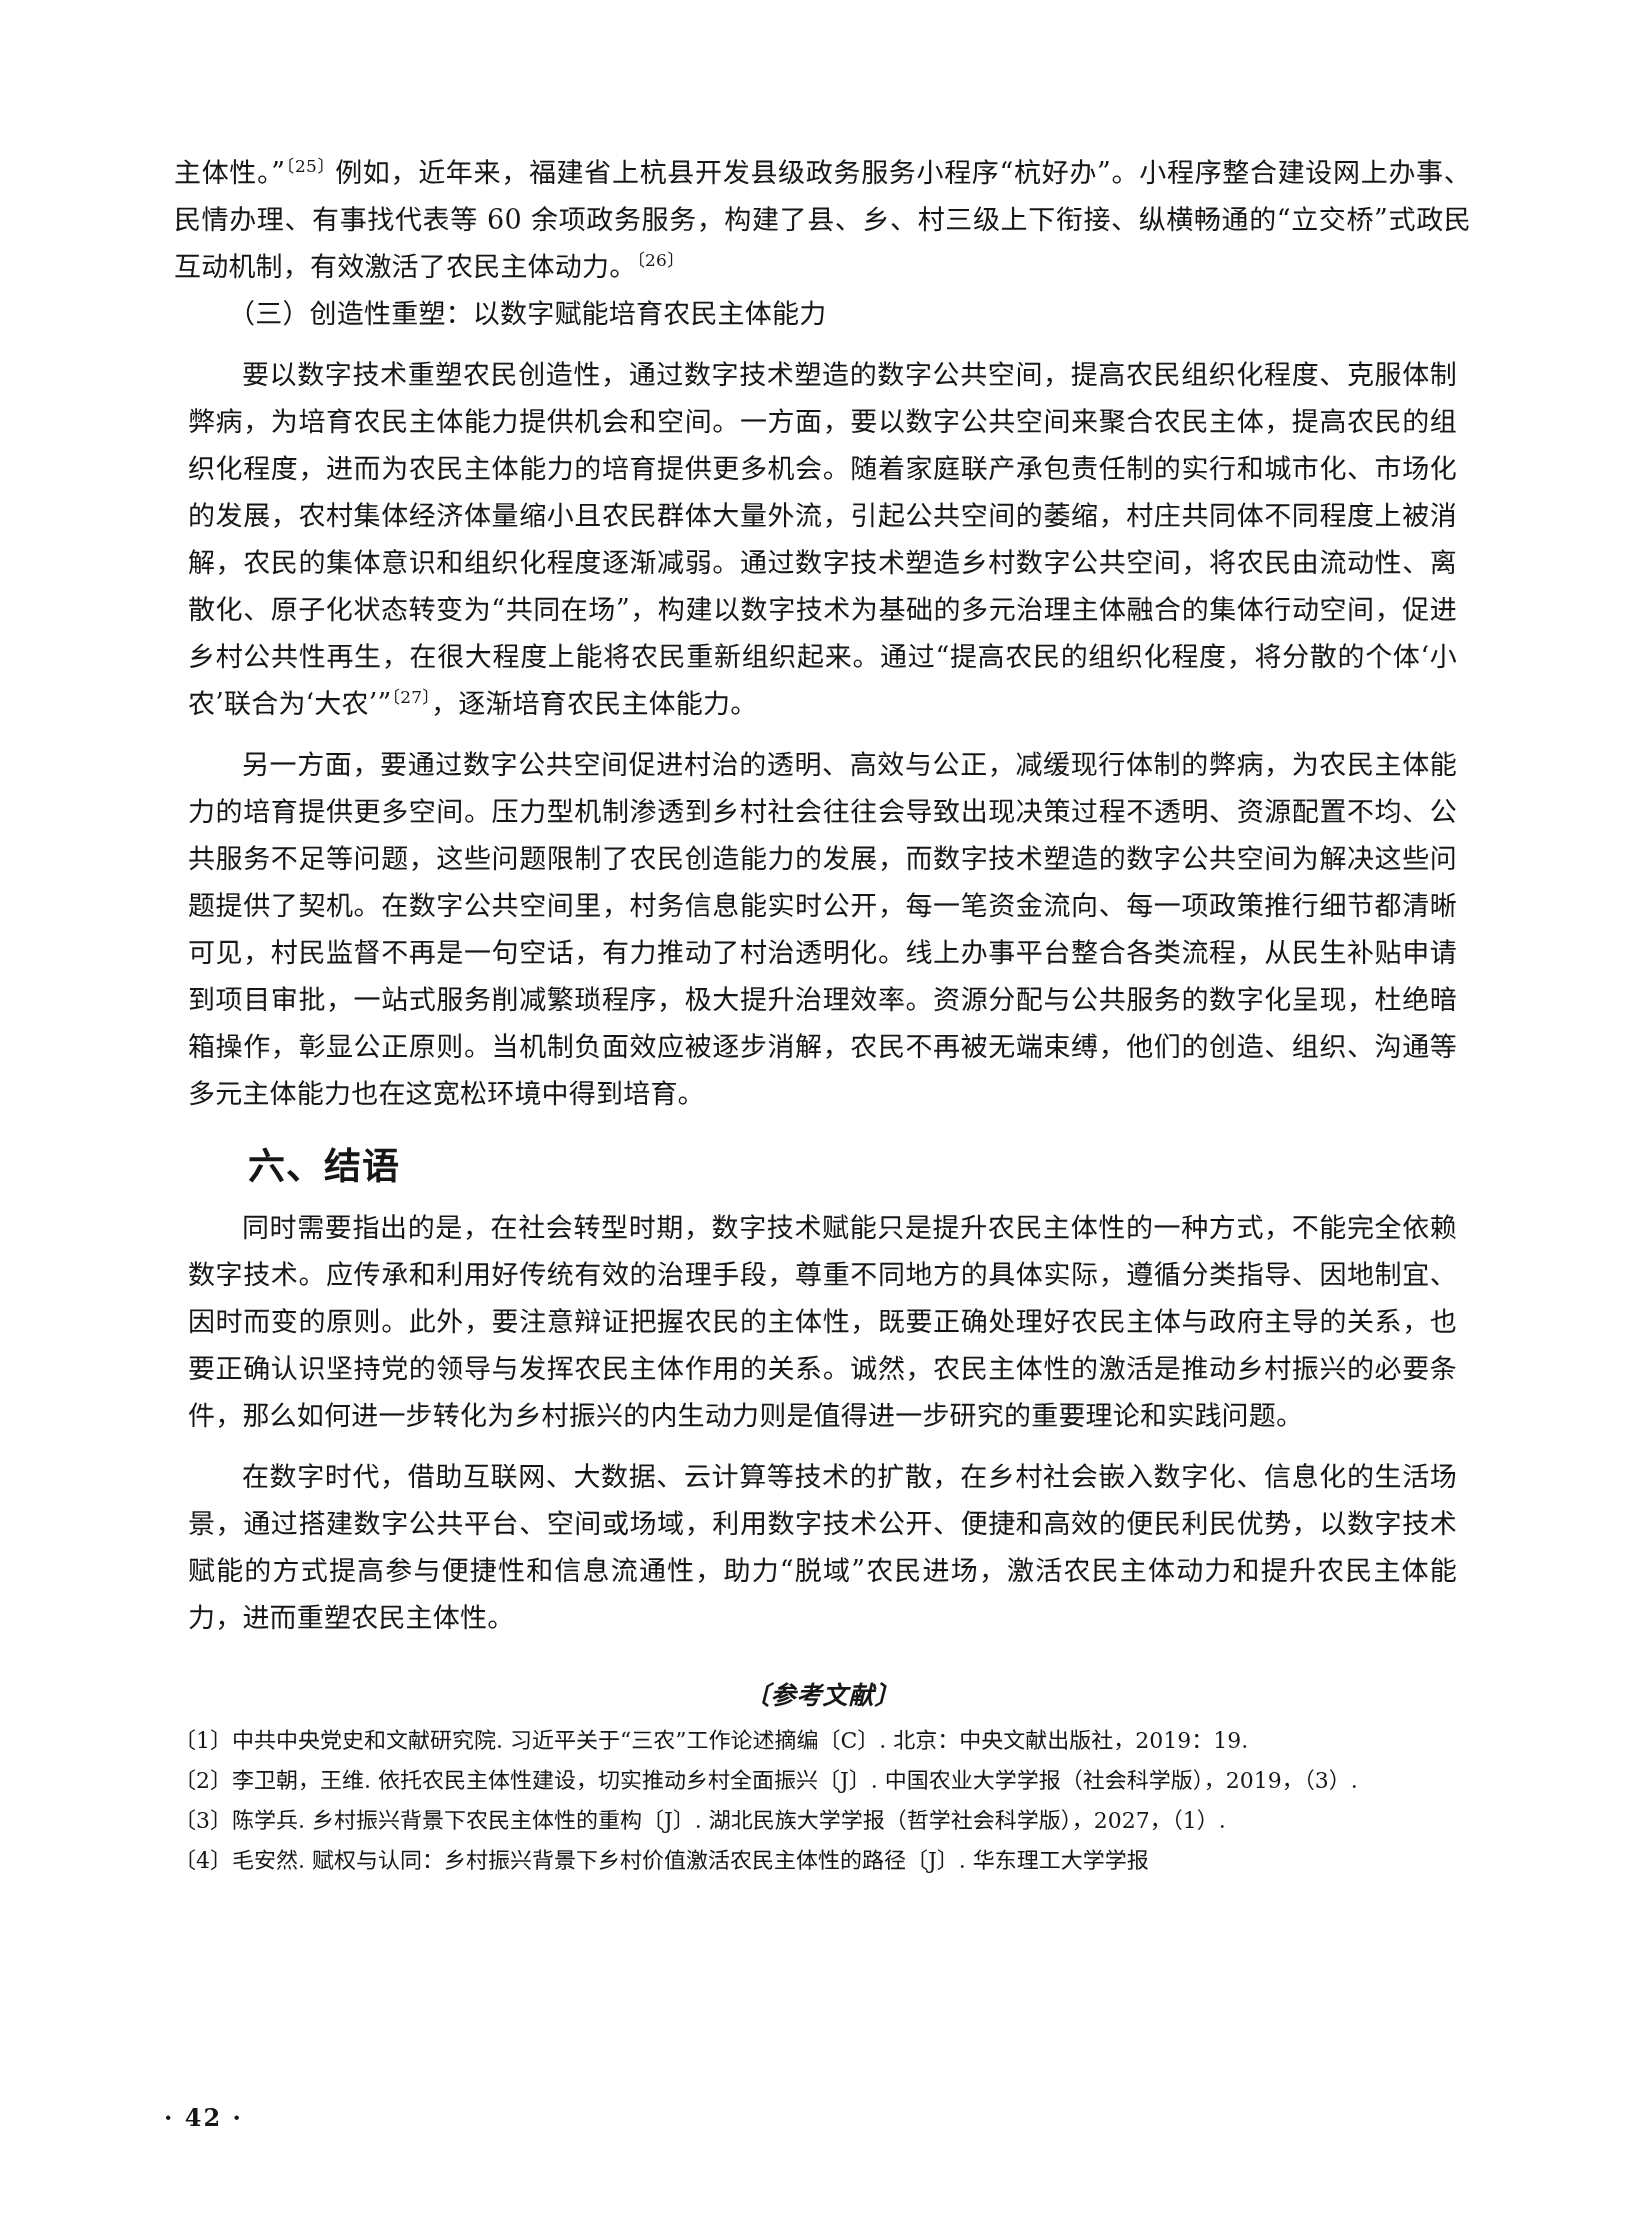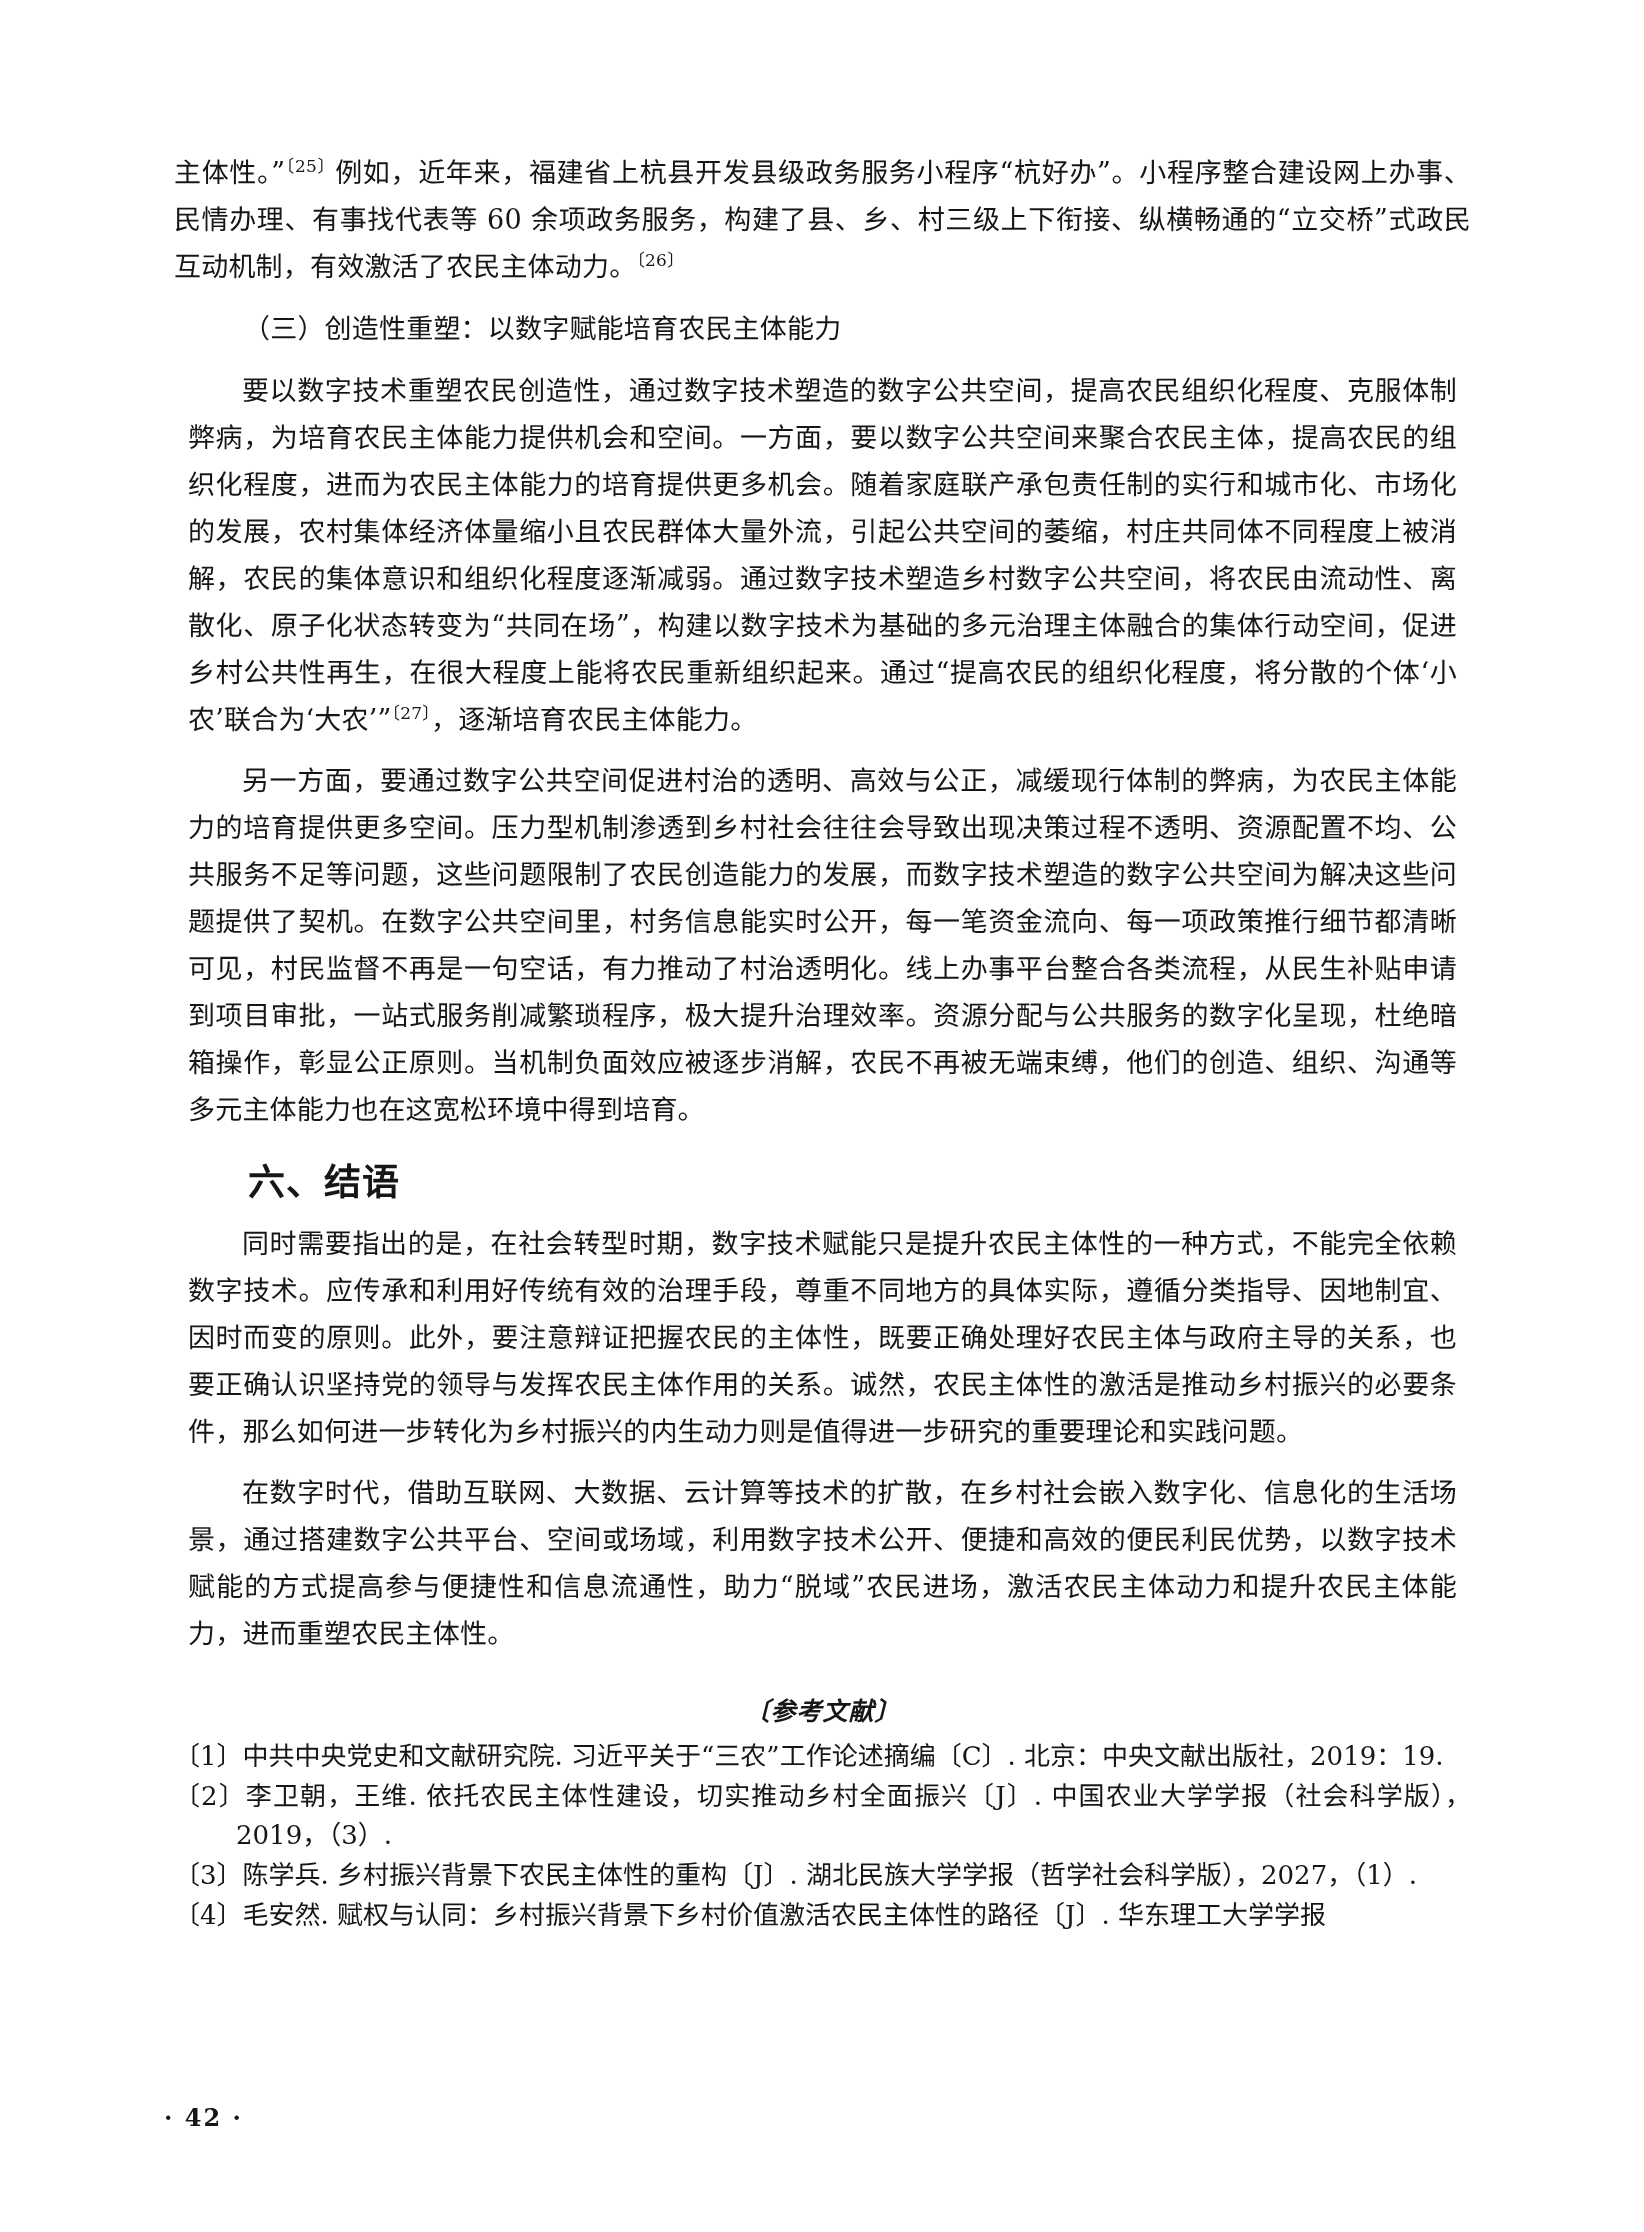--- a/index.html
+++ b/index.html
@@ -37,21 +37,21 @@
   p.nonindent {
     margin: 0;
     text-indent: 0;
   }
   .sup {
     font-size: 17px;
     vertical-align: super;
     line-height: 0;
   }
   .subhead {
-    margin: 15px;
+    margin: 0;
     text-indent: 2em;
     font-size: 27px;
     line-height: 47px;
   }
   .section-head {
     margin: 26px 0 14px 0;
     text-indent: 2em;
     font-size: 37px;
     font-weight: bold;
     line-height: 47px;
@@ -59,21 +59,21 @@
   }
   .refs-title {
     text-align: center;
     font-size: 25px;
     font-weight: bold;
     margin: 34px 0 10px 0;
     letter-spacing: 1px;
     font-style: italic;
   }
   .ref-list {
-    font-size: 26px;
+    font-size: 22px;
     line-height: 39px;
     font-family: "DejaVu Serif", "Liberation Serif", serif;
   }
   .ref-item {
     margin: 0 0 1px 0;
     padding-left: 62px;
     text-indent: -62px;
     text-align: justify;
     text-justify: inter-ideograph;
   }

